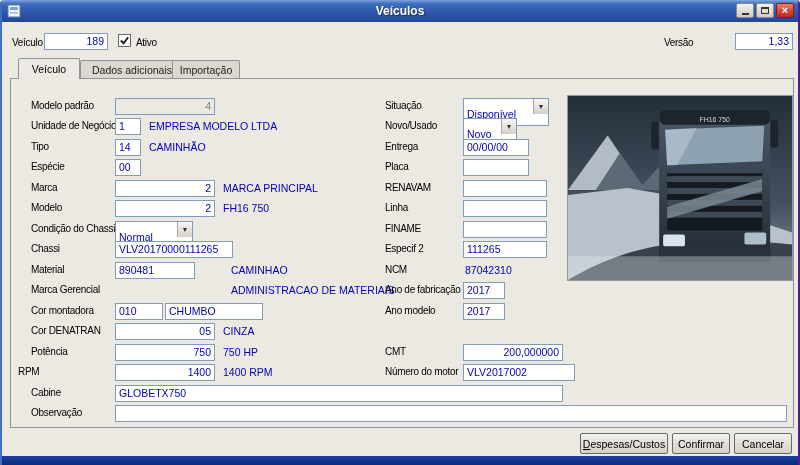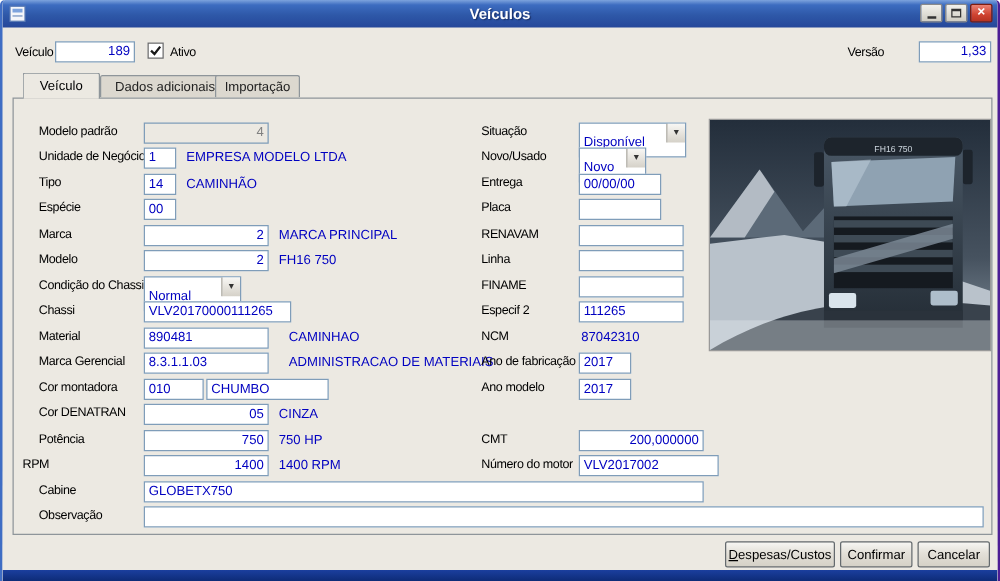--- a/index.html
+++ b/index.html
@@ -107,21 +107,21 @@
   </div>
 
   <span class="lbl" style="left:10px; top:37px;">Veículo</span>
   <div class="tb ra" style="left:42px; top:33px; width:64px;">189</div>
   <span class="cb" style="left:116px; top:34px;">
     <svg width="11" height="11" viewBox="0 0 12 12">
         <path d="M2 6 L5 9 L10 2.5" stroke="#1a1a1a" stroke-width="2" fill="none"></path>
       </svg>
   </span>
   <span class="lbl" style="left:134px; top:37px;">Ativo</span>
-  <span class="lbl" style="left:662px; top:37px;margin-left:14px;">Versão</span>
+  <span class="lbl" style="left:662px; top:37px;">Versão</span>
   <div class="tb ra" style="left:733px; top:33px; width:58px;">1,33</div>
 
   <div class="tab active" style="left:16px; width:62px;">Veículo</div>
   <div class="tab inactive" style="left:78px; width:104px;">Dados adicionais</div>
   <div class="tab inactive" style="left:170px; width:68px;">Importação</div>
 
   <div class="panel">
 
     <span class="lbl" style="left:20px; top:21px;">Modelo padrão</span>
     <span class="lbl" style="left:20px; top:41px;">Unidade de Negócio</span>
@@ -156,24 +156,23 @@
     <div class="tb ra" style="left:104px; top:121px; width:100px;">2</div>
     <span class="desc" style="left:212px; top:123px;">FH16 750</span>
 
     <div class="dd" style="left:104px; top:142px; width:78px;">
       <span>Normal</span>
       <span class="arrow">▼</span>
     </div>
 
     <div class="tb" style="left:104px; top:162px; width:118px;">VLV20170000111265</div>
 
-    <div class="tb" style="left:104px; top:183px; width:100px;">890481</div>
+    <div class="tb" style="left:104px; top:183px; width:80px;">890481</div>
     <span class="desc" style="left:220px; top:185px;">CAMINHAO</span>
 
-    <div class="tb" style="left:104px; top:203px; width:100px;">8.3.1.1.03</div>
     <span class="desc" style="left:220px; top:205px;">ADMINISTRACAO DE MATERIAIS</span>
 
     <div class="tb" style="left:104px; top:224px; width:48px;">010</div>
     <div class="tb" style="left:154px; top:224px; width:98px;">CHUMBO</div>
 
     <div class="tb ra" style="left:104px; top:244px; width:100px;">05</div>
     <span class="desc" style="left:212px; top:246px;">CINZA</span>
 
     <div class="tb ra" style="left:104px; top:265px; width:100px;">750</div>
     <span class="desc" style="left:212px; top:267px;">750 HP</span>

